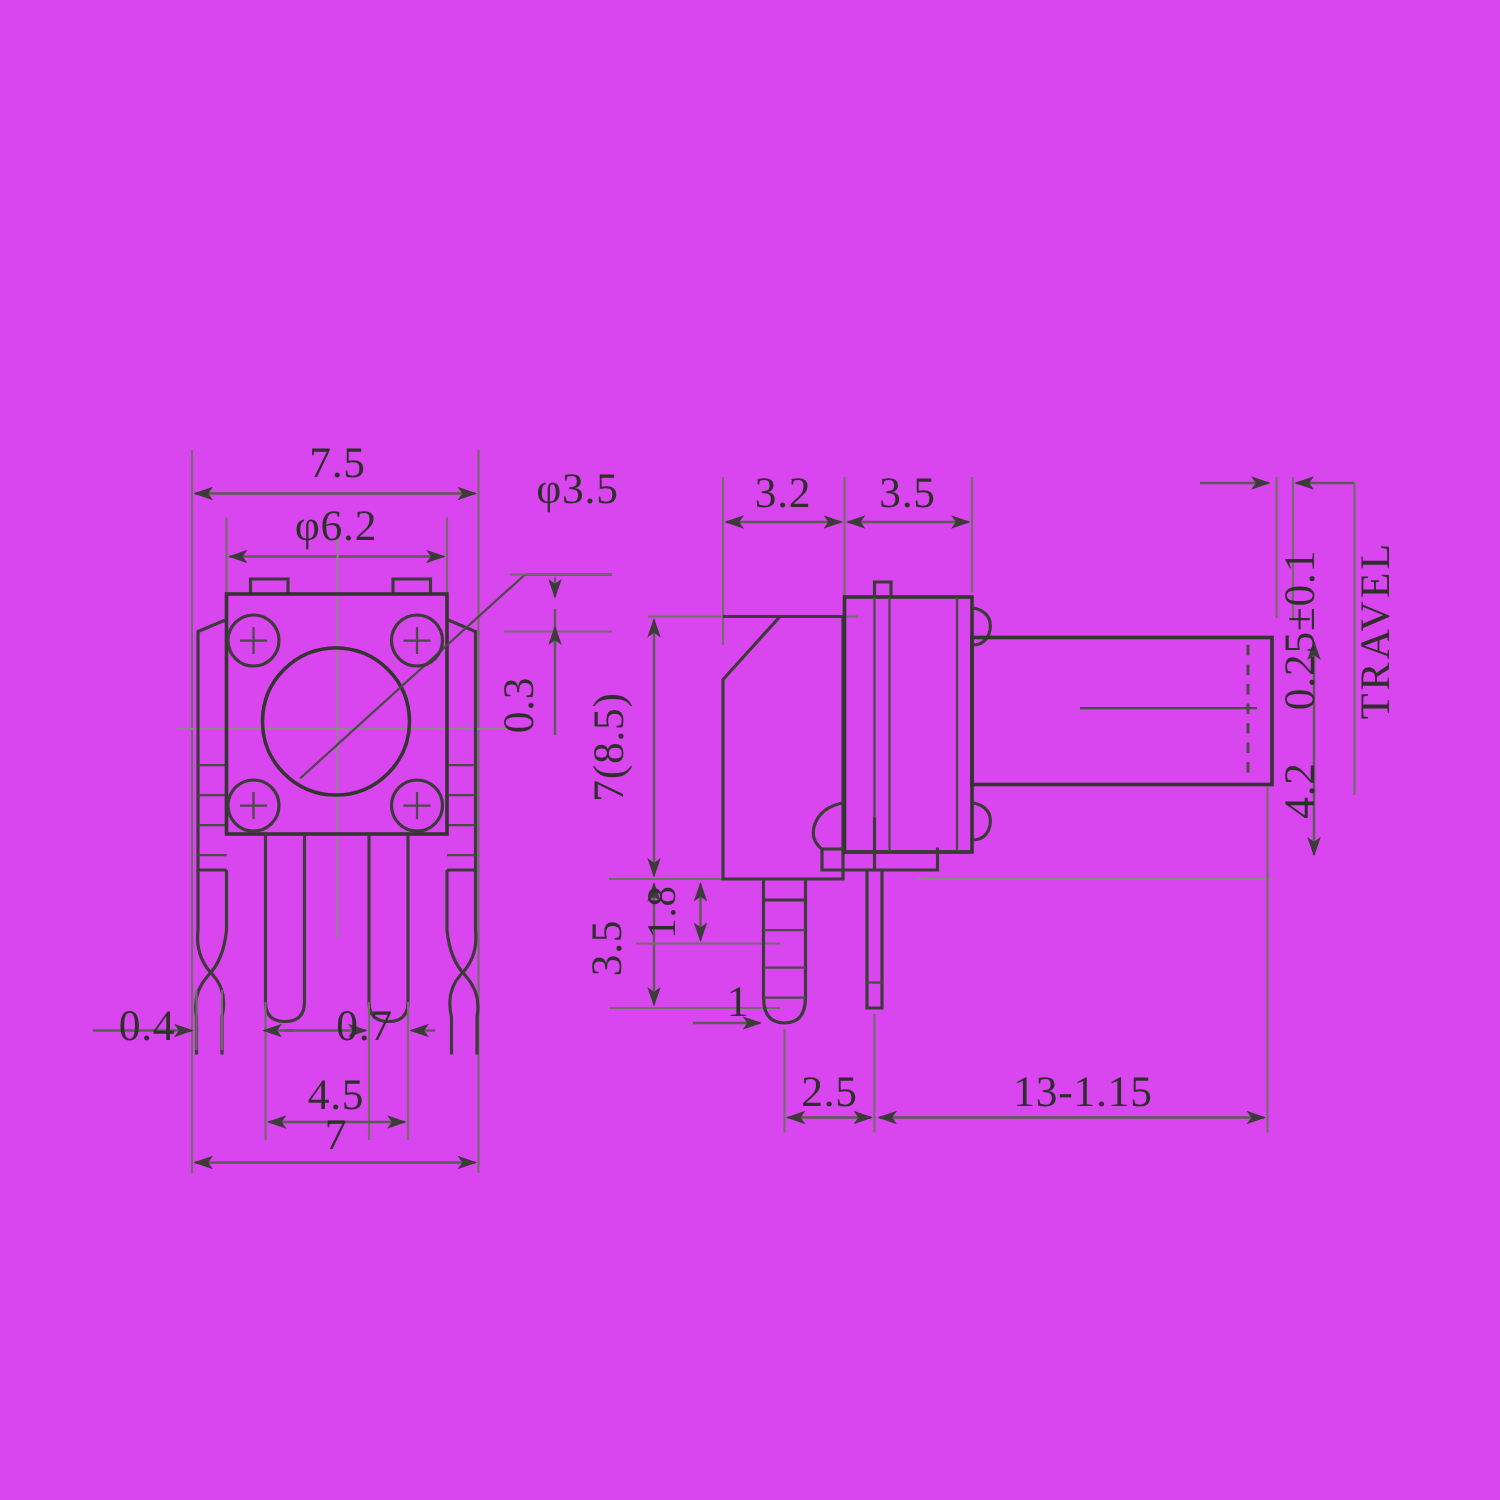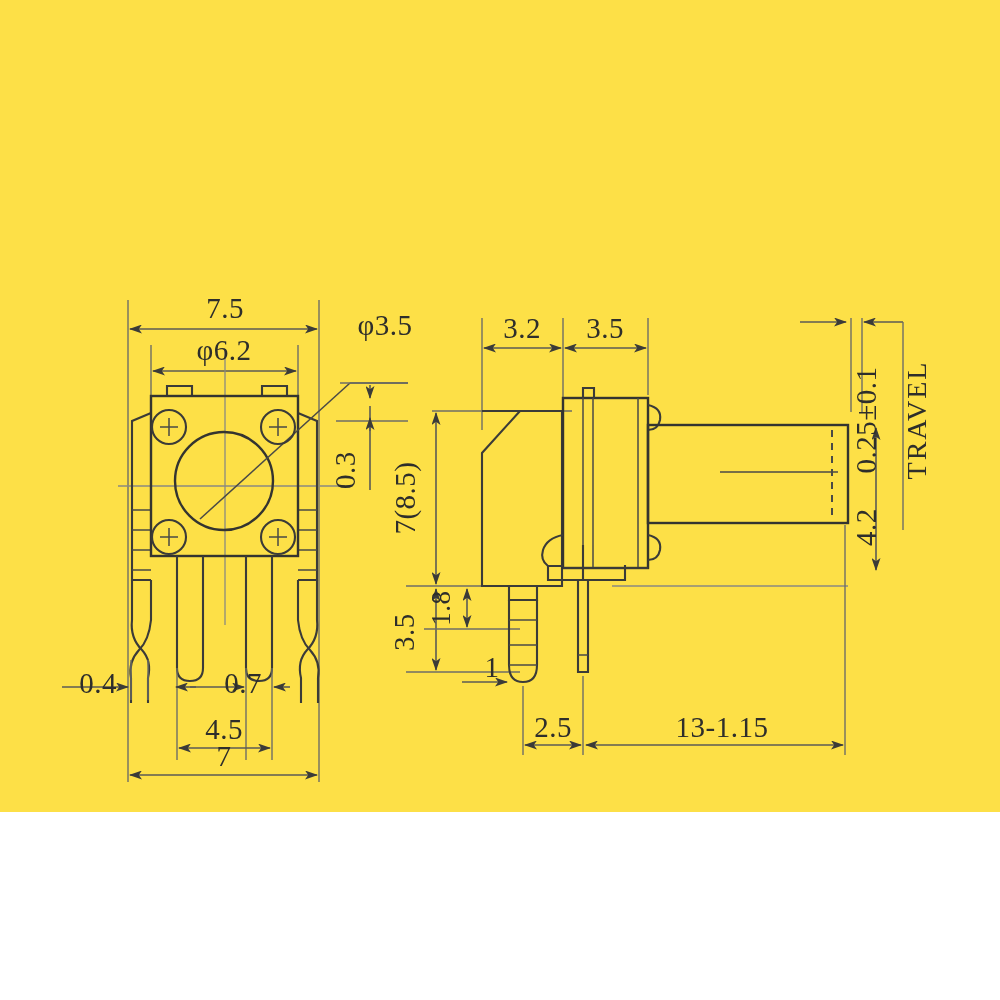--- a/index.html
+++ b/index.html
@@ -8,22 +8,22 @@
     padding: 0;
     background: #ffffff;
     width: 1000px;
     height: 1000px;
     overflow: hidden;
     font-family: "Liberation Serif", "DejaVu Serif", serif;
   }
   #sheet {
     position: relative;
     width: 1000px;
-    height: 812px;
-    background: #fde047;
+    height: 1000px;
+    background: #d946ef;
   }
   svg#drawing {
     position: absolute;
     left: 0;
     top: 0;
     width: 1000px;
     height: 1000px;
     display: block;
   }
   .ln      { stroke: #3b3b38; stroke-width: 2.1; fill: none; stroke-linecap: butt; }

